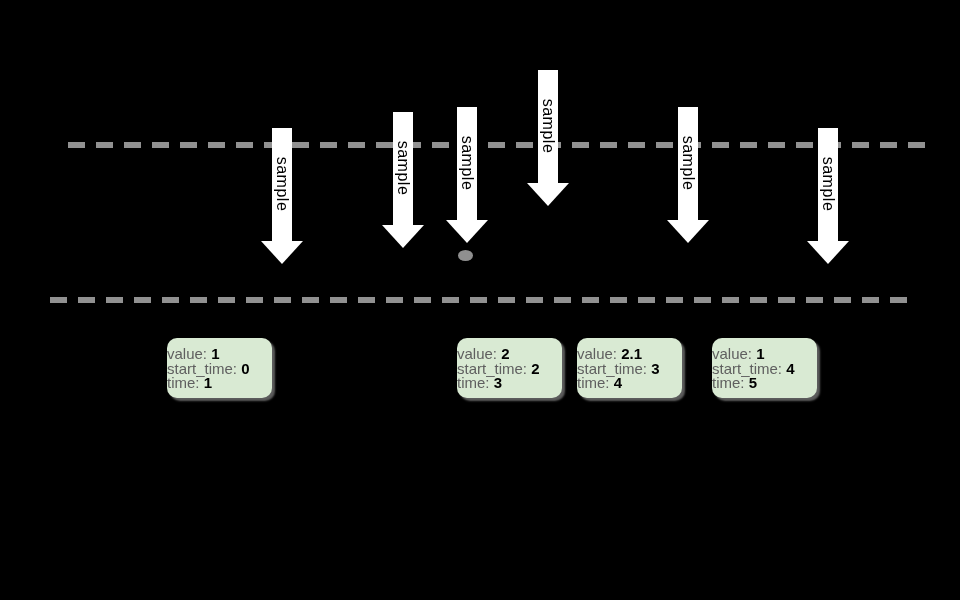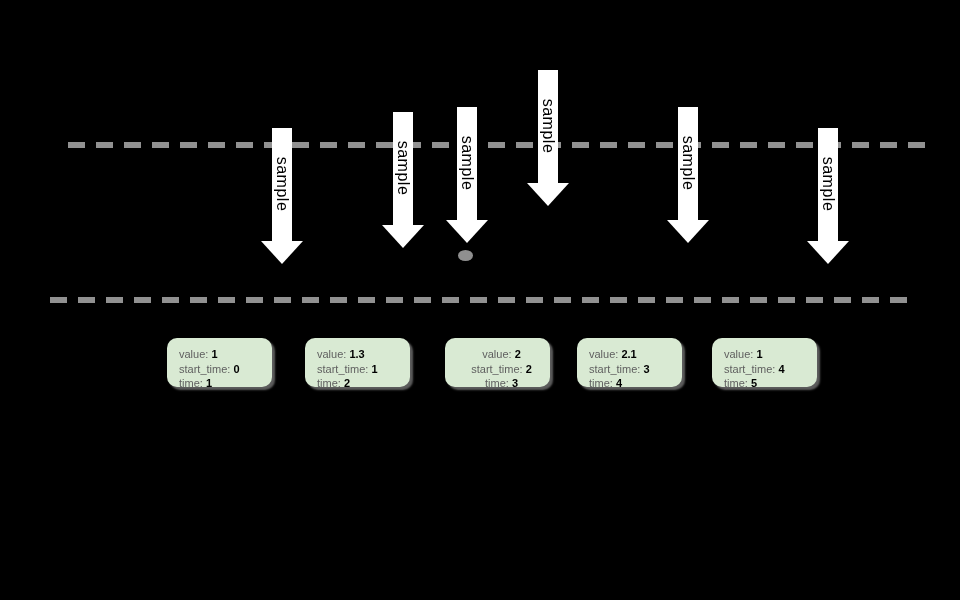--- a/index.html
+++ b/index.html
@@ -53,32 +53,32 @@
     position: absolute;
     left: 458px; top: 250px;
     width: 15px; height: 11px;
     border-radius: 50%;
     background: var(--dot-fill, #8f8f8f);
   }
 
   .sample-box {
     position: absolute;
     top: 338px;
-    width: 105px; height: 49px;
+    width: 105px; height: 60px;
     box-sizing: border-box;
-    padding: 9px 4px 0 12px;
+    padding: 9px 4px 0 0;
     background: var(--box-fill, #d9ead3);
     border-radius: 10px;
     box-shadow: 3px 3px 2px #5c5c5c;
-    font-size: 11px;
+    font-size: 15px;
     line-height: 14.5px;
   }
   #box-1 { left: 167px; }
   #box-2 { left: 305px; }
-  #box-3 { left: 445px; text-align: center; }
+  #box-3 { left: 457px; }
   #box-4 { left: 577px; }
   #box-5 { left: 712px; }
   .sample-box .lbl { color: var(--box-label, #5f5f5f); }
   .sample-box .val { color: var(--box-value, #000); font-weight: bold; }
 </style>
 </head>
 <body>
 
 <div id="canvas">
 
@@ -116,25 +116,20 @@
     <div class="alabel">sample</div>
   </div>
 
   <div class="dot"></div>
 
   <div id="box-1" class="sample-box">
     <div><span class="lbl">value:</span> <span class="val">1</span></div>
     <div><span class="lbl">start_time:</span> <span class="val">0</span></div>
     <div><span class="lbl">time:</span> <span class="val">1</span></div>
   </div>
-  <div id="box-2" class="sample-box">
-    <div><span class="lbl">value:</span> <span class="val">1.3</span></div>
-    <div><span class="lbl">start_time:</span> <span class="val">1</span></div>
-    <div><span class="lbl">time:</span> <span class="val">2</span></div>
-  </div>
   <div id="box-3" class="sample-box">
     <div><span class="lbl">value:</span> <span class="val">2</span></div>
     <div><span class="lbl">start_time:</span> <span class="val">2</span></div>
     <div><span class="lbl">time:</span> <span class="val">3</span></div>
   </div>
   <div id="box-4" class="sample-box">
     <div><span class="lbl">value:</span> <span class="val">2.1</span></div>
     <div><span class="lbl">start_time:</span> <span class="val">3</span></div>
     <div><span class="lbl">time:</span> <span class="val">4</span></div>
   </div>

